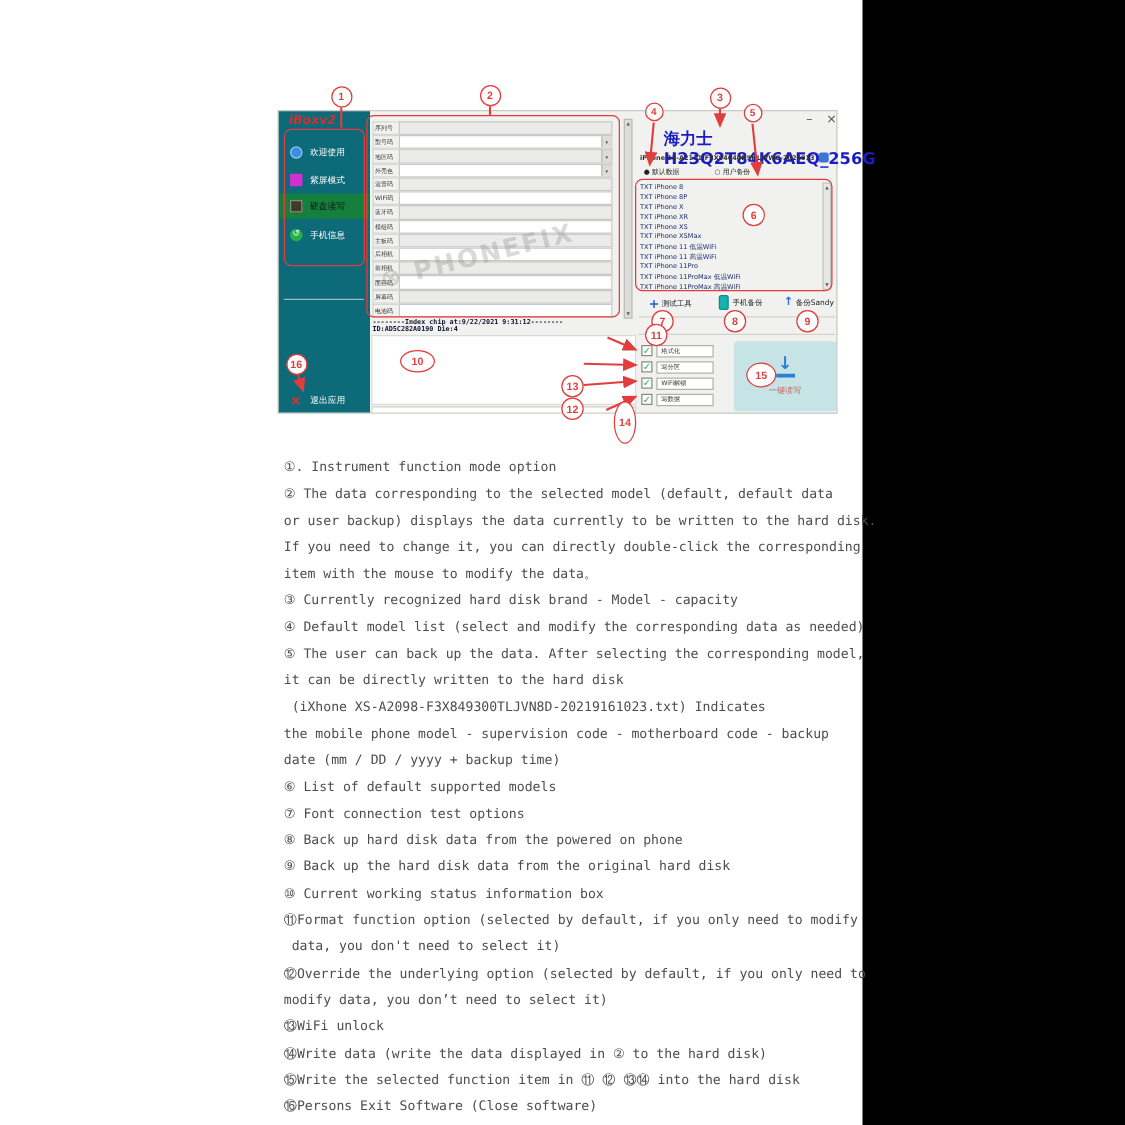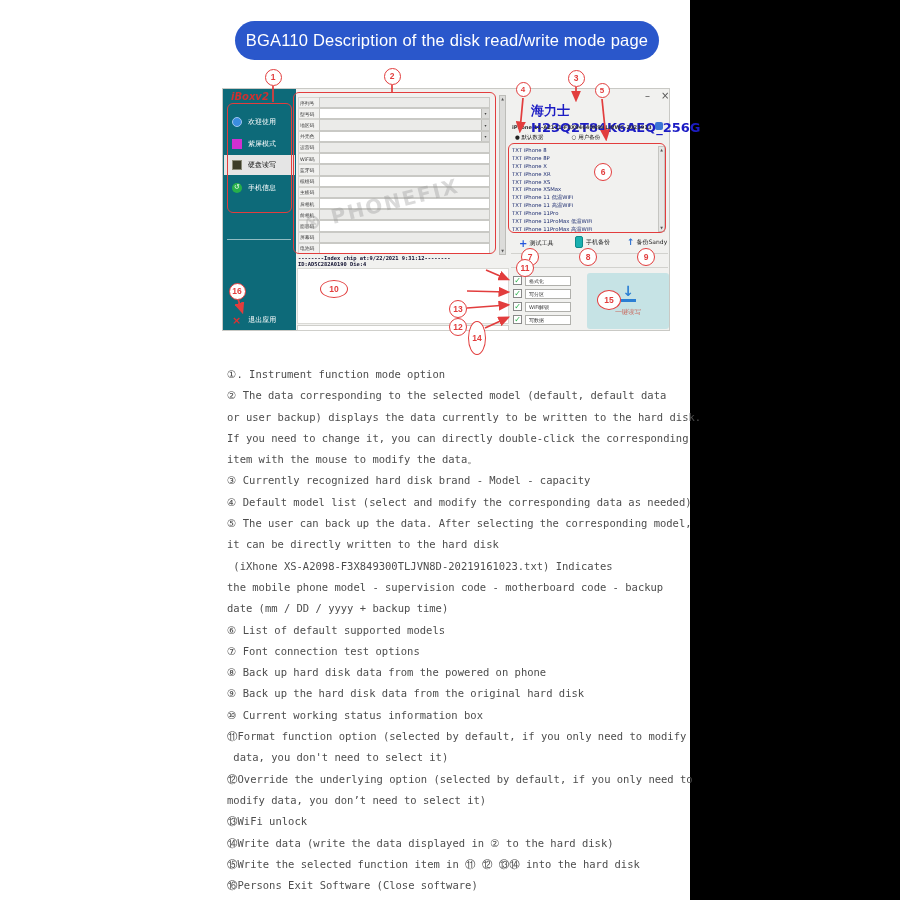--- a/index.html
+++ b/index.html
@@ -17,21 +17,21 @@
   .app { position:absolute; left:222px; top:88px; width:448px; height:243px; background:#f1f1ef;
     border:1px solid #c9c9c5; font-family:"DejaVu Sans", sans-serif; }
   .app .ctrl { position:absolute; top:2px; color:#555; font-size:10px; line-height:10px; cursor:default; }
   .ctrl.min { left:422px; } .ctrl.cls { left:438px; }
 
   
   .sidebar { position:absolute; left:0; top:0; width:73px; height:241px; background:#0d6a79; }
   .logo { position:absolute; left:8px; top:2px; color:#d03030; font-weight:bold; font-style:italic; font-size:10px; }
   .side-item { position:absolute; left:1px; width:71px; height:20px; display:flex; align-items:center; color:#fff; font-size:7px; }
   .side-item .micon { margin-left:8px; margin-right:6px; width:10px; height:10px; flex:none; }
-  .side-item.selected { background:#e5e5e5; color:#111;text-align:right; }
+  .side-item.selected { background:#15803d; color:#111;text-align:right; }
   .icon-globe { border-radius:50%; background:#3b8de0; border:1px solid #9fc6ef; }
   .icon-purple { background:#d12fd1; }
   .icon-disk { background:#3c3c28; border:1px solid #8a8a78; }
   .icon-green { border-radius:50%; background:#27b04a; color:#fff; font-size:7px; line-height:9px; text-align:center; }
   .side-divider { position:absolute; left:4px; top:150px; width:64px; border-top:1px solid rgba(255,255,255,.55); }
   .exit-row { position:absolute; left:0; top:224px; width:73px; height:14px; display:flex; align-items:center; }
   .exit-x { color:#e03030; font-weight:bold; font-size:11px; margin-left:9px; margin-right:7px; }
   .exit-label { color:#fff; font-size:7px; }
 
   
@@ -96,23 +96,20 @@
     font-family:"DejaVu Sans Mono","DejaVu Sans", monospace; font-size:10.5px; line-height:21.3px;
     color:#4d4d4d; white-space:pre; }
 </style>
 </head>
 <body>
 
 <div class="canvas">
 
   <div class="black-bar"></div>
 
-  <div class="title-pill">
-    <span>BGA110 Description of the disk read/write mode page</span>
-  </div>
 
   <div class="app">
     <span class="ctrl min">–</span>
     <span class="ctrl cls">×</span>
 
     <div class="sidebar">
       <div class="logo">iBoxv2</div>
 
       <div class="side-item" style="top:23px;text-align:center;">
         <span class="micon icon-globe"></span>
@@ -315,21 +312,21 @@
   <div class="ann" style="left:515.5px; top:81.5px; width:15px; height:15px; font-size:8px;">4</div>
   <div class="ann" style="left:594.5px; top:82.5px; width:15px; height:15px; font-size:8px;">5</div>
   <div class="ann" style="left:594px; top:163px; width:18px; height:18px;">6</div>
   <div class="ann" style="left:521px; top:248px; width:18px; height:18px;">7</div>
   <div class="ann" style="left:579px; top:248px; width:18px; height:18px;">8</div>
   <div class="ann" style="left:637px; top:248px; width:18px; height:18px;">9</div>
   <div class="ann" style="left:320px; top:280px; width:28px; height:18px;">10</div>
   <div class="ann" style="left:468px; top:259px; width:18px; height:18px;margin-left:48px;">11</div>
   <div class="ann" style="left:449px; top:282px; width:18px; height:18px;margin-top:36px;">12</div>
   <div class="ann" style="left:449px; top:300px; width:18px; height:18px;">13</div>
-  <div class="ann" style="left:468px; top:321px; width:18px; height:34px;">14</div>
+  <div class="ann" style="left:491px; top:321px; width:18px; height:34px;">14</div>
   <div class="ann" style="left:597px; top:290px; width:24px; height:20px;">15</div>
   <div class="ann" style="left:228.5px; top:282.5px; width:17px; height:17px;">16</div>
 
   <div class="desc">①. Instrument function mode option
 ② The data corresponding to the selected model (default, default data
 or user backup) displays the data currently to be written to the hard disk.
 If you need to change it, you can directly double-click the corresponding
 item with the mouse to modify the data。
 ③ Currently recognized hard disk brand - Model - capacity
 ④ Default model list (select and modify the corresponding data as needed)

